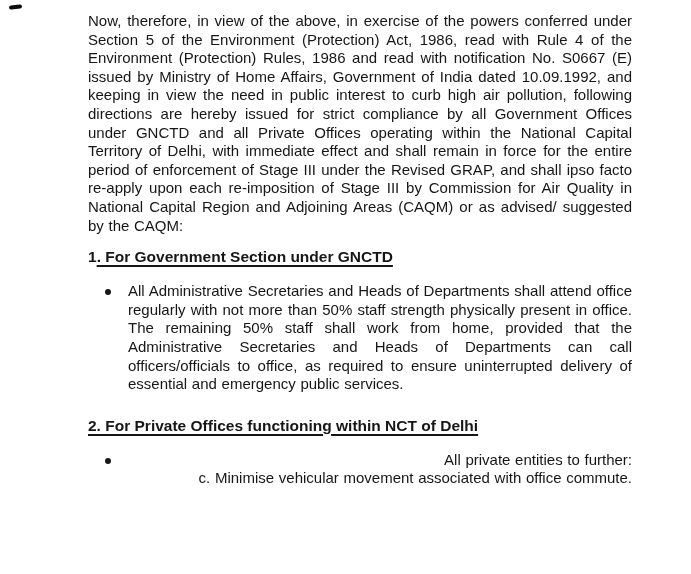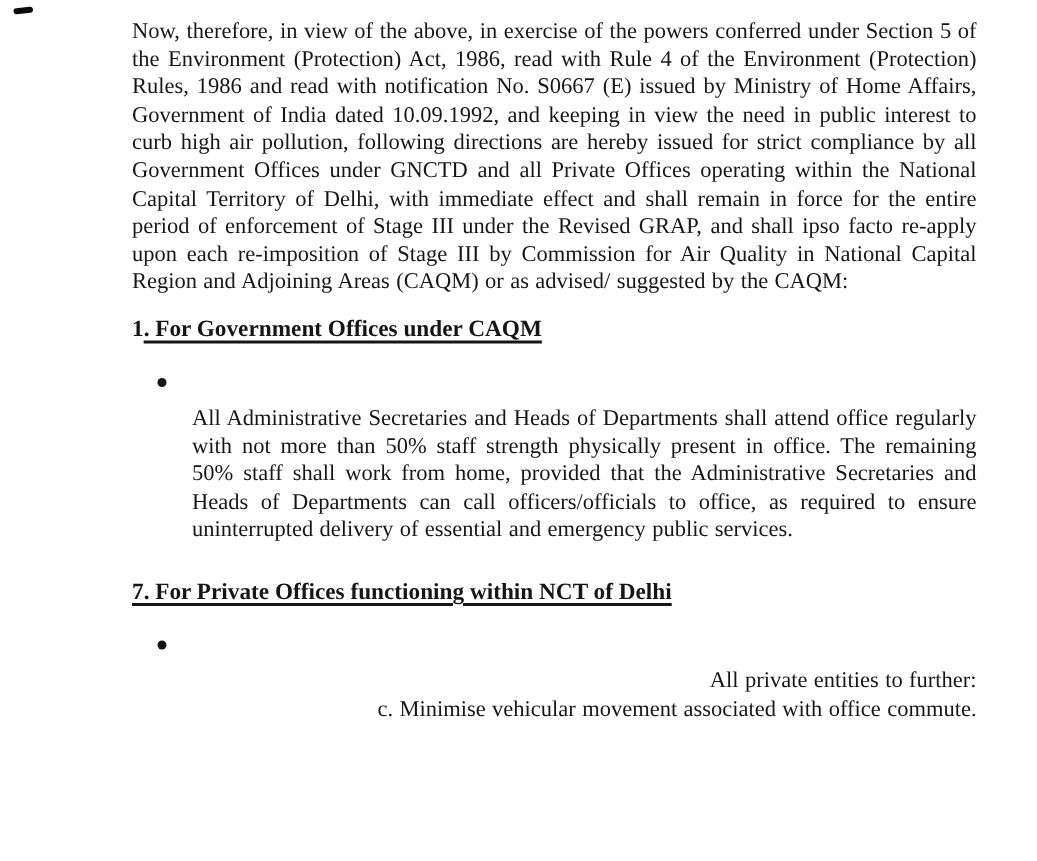--- a/index.html
+++ b/index.html
@@ -6,23 +6,23 @@
     margin: 0;
     padding: 0;
     background: #ffffff;
   }
   .page {
     position: relative;
     width: 691px;
     height: 574px;
     background: #ffffff;
     color: #161616;
-    font-family: Liberation Serif, serif;
+    font-family: Liberation Sans, sans-serif;
     box-sizing: border-box;
-    padding: 12px 40px 0 88px;
+    padding: 12px 59px 0 88px;
     overflow: hidden;
   }
   .scan-mark {
     position: absolute;
     left: 9px;
     top: 5px;
     width: 13px;
     height: 4px;
     background: #0a0a0a;
     border-radius: 2px;
@@ -56,43 +56,42 @@
     flex: none;
     width: 6px;
     height: 6px;
     border-radius: 50%;
     background: #161616;
     margin: 7px 0 0 17px;
   }
   .btext {
     margin-left: 17px;
     flex: 1;
-    margin-top: 25px;
   }
   .sub-line {
     text-align: right;
   }
 </style>
 </head>
 <body>
 
 <div class="page">
 
   <div class="scan-mark"></div>
 
   <p class="para">Now, therefore, in view of the above, in exercise of the powers conferred under Section 5 of the Environment (Protection) Act, 1986, read with Rule 4 of the Environment (Protection) Rules, 1986 and read with notification No. S0667 (E) issued by Ministry of Home Affairs, Government of India dated 10.09.1992, and keeping in view the need in public interest to curb high air pollution, following directions are hereby issued for strict compliance by all Government Offices under GNCTD and all Private Offices operating within the National Capital Territory of Delhi, with immediate effect and shall remain in force for the entire period of enforcement of Stage III under the Revised GRAP, and shall ipso facto re-apply upon each re-imposition of Stage III by Commission for Air Quality in National Capital Region and Adjoining Areas (CAQM) or as advised/ suggested by the CAQM:</p>
 
-  <h2 class="heading"><span class="h-plain">1</span><span class="h-underline">. For Government Offices under CAQM</span></h2>
+  <h2 class="heading"><span class="h-plain">1</span><span class="h-underline">. For Government Section under GNCTD</span></h2>
 
   <div class="bullet">
     <span class="dot"></span>
     <div class="btext para">All Administrative Secretaries and Heads of Departments shall attend office regularly with not more than 50% staff strength physically present in office. The remaining 50% staff shall work from home, provided that the Administrative Secretaries and Heads of Departments can call officers/officials to office, as required to ensure uninterrupted delivery of essential and emergency public services.</div>
   </div>
 
-  <h2 class="heading"><span class="h-plain"></span><span class="h-underline">7. For Private Offices functioning within NCT of Delhi</span></h2>
+  <h2 class="heading"><span class="h-plain"></span><span class="h-underline">2. For Private Offices functioning within NCT of Delhi</span></h2>
 
 
   <div class="bullet">
     <span class="dot"></span>
     <div class="btext para">
       <div class="sub-line">All private entities to further:</div>
       <div class="sub-line">c. Minimise vehicular movement associated with office commute.</div>
     </div>
   </div>
 

